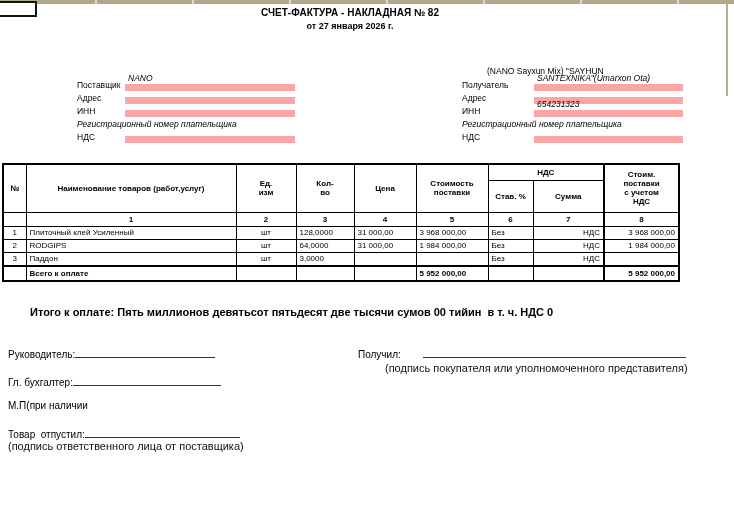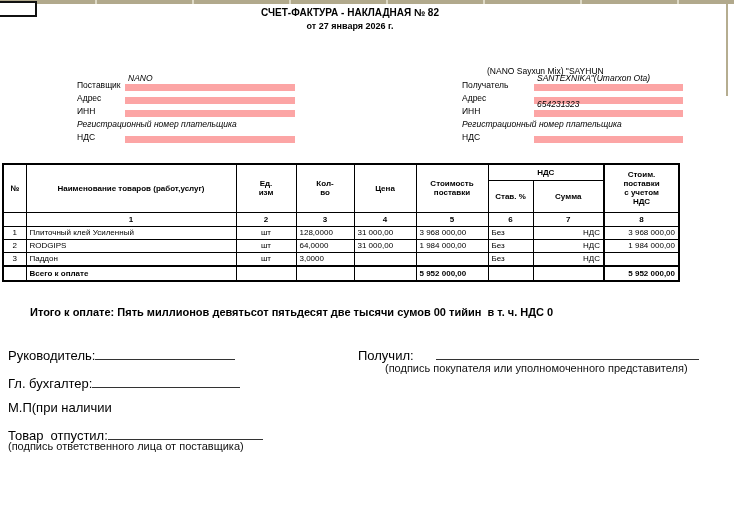--- a/index.html
+++ b/index.html
@@ -35,21 +35,21 @@
   tr.nums td{height:11px;line-height:11px;font-size:8px;font-weight:bold;text-align:center;}
   tr.data td{height:12px;line-height:12px;font-size:8px;padding:0 3px;white-space:nowrap;}
   tr.total td{height:13px;line-height:13px;font-size:8px;font-weight:bold;
               border-top:2px solid #000;padding:0 3px;white-space:nowrap;}
   .c0{text-align:center;} .c1{text-align:left;} .c2{text-align:center;}
   .c3,.c4,.c5{text-align:left;} .c6{text-align:left;padding-left:5px;}
   .c7,.c8{text-align:right;}
   .thickL{border-left:2px solid #000 !important;}
   
   .summary{position:absolute;left:30px;top:306px;font-size:11px;font-weight:bold;white-space:pre;}
-  .sig{position:absolute;font-size:13px;white-space:pre;}
+  .sig{position:absolute;font-size:10px;white-space:pre;}
   .ul{display:inline-block;border-bottom:1px solid #333;height:9px;vertical-align:baseline;}
   .cap{position:absolute;font-size:11px;color:#111;}
 </style>
 </head>
 <body>
 
 <div class="screen">
 
   <div class="topbar"></div>
   <div class="vline"></div>

